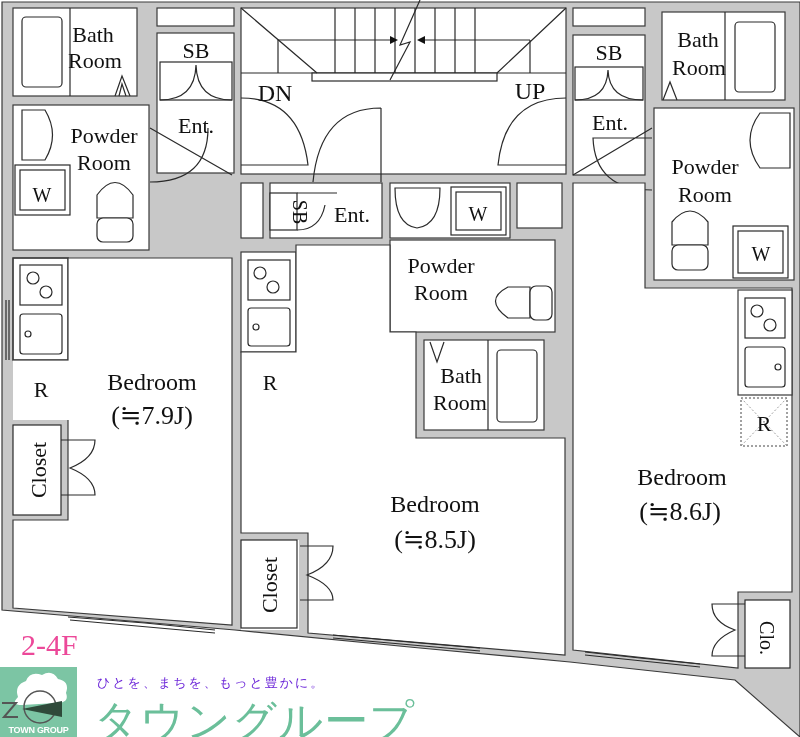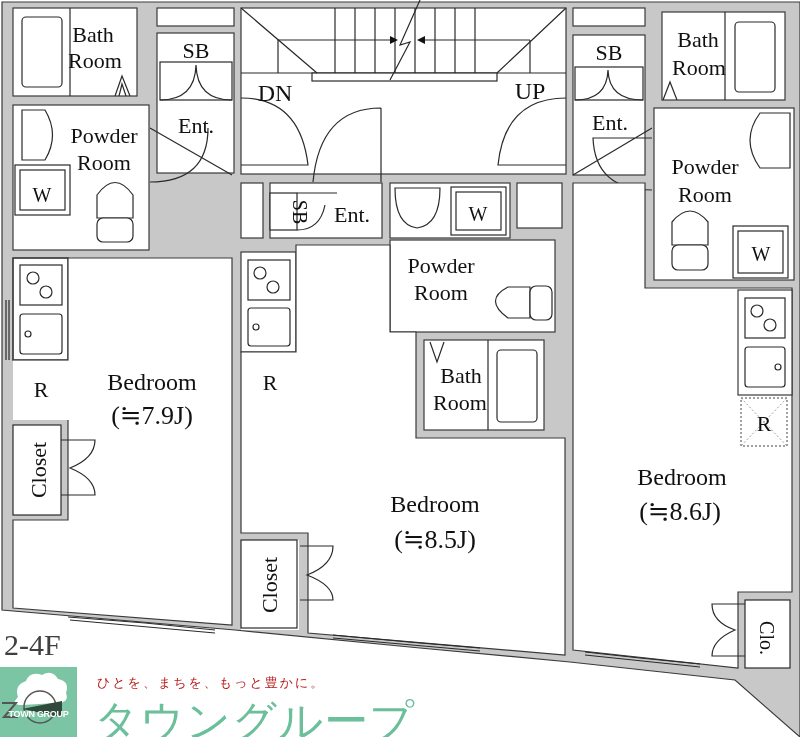--- a/index.html
+++ b/index.html
@@ -4,24 +4,24 @@
   <style>
     html, body { margin: 0; padding: 0; background: #ffffff; }
     body { width: 800px; height: 737px; position: relative; overflow: hidden; font-family: "Liberation Serif", "DejaVu Serif", serif; }
     #plan { position: absolute; left: 0; top: 0; width: 800px; height: 737px; }
     .wall { fill: #c8c8c8; stroke: #3a3a3a; stroke-width: 1.2; }
     .room { fill: #ffffff; stroke: #3a3a3a; stroke-width: 1.2; }
     .fix  { fill: #ffffff; stroke: #2a2a2a; stroke-width: 1.2; }
     .ln   { fill: none; stroke: #2a2a2a; stroke-width: 1.2; }
     .dash { fill: #ffffff; stroke: #444; stroke-width: 1; stroke-dasharray: 2 2; }
     .lbl  { font-family: "Liberation Serif", "DejaVu Serif", serif; fill: #111; }
-    .floor-label { position: absolute; left: 4px; top: 628px; font-size: 30px; color: #404040; font-family: "Liberation Serif", serif; }
+    .floor-label { position: absolute; left: 21px; top: 628px; font-size: 30px; color: #ec4899; font-family: "Liberation Serif", serif; }
     .logo-box { position: absolute; left: 0; top: 667px; width: 77px; height: 70px; background: #7cc5a4; }
-    .logo-text-small { position: absolute; left: 2px; bottom: 18px; width: 73px; text-align: center; font-size: 9px; color: #fff; font-family: "Liberation Sans", sans-serif; font-weight: bold; letter-spacing: -0.3px; }
-    .tagline { position: absolute; left: 97px; top: 674px; font-size: 13px; color: #b91c1c; letter-spacing: 2px; font-family: "DejaVu Sans", sans-serif; }
+    .logo-text-small { position: absolute; left: 2px; bottom: 2px; width: 73px; text-align: center; font-size: 9px; color: #fff; font-family: "Liberation Sans", sans-serif; font-weight: bold; letter-spacing: -0.3px; }
+    .tagline { position: absolute; left: 97px; top: 674px; font-size: 13px; color: #6d28d9; letter-spacing: 2px; font-family: "DejaVu Sans", sans-serif; }
     .brand { position: absolute; left: 94px; top: 692px; font-size: 44px; color: #6bbf9a; font-family: "DejaVu Sans", sans-serif; letter-spacing: 1px; }
   </style>
 </head>
 <body>
 
 <svg id="plan" viewBox="0 0 800 737" xmlns="http://www.w3.org/2000/svg">
 
   <path class="wall" d="M2,2 L800,2 L800,737 L735,680 L570,662 L420,648 L235,630 L2,610 Z"></path>
 
   <g>

